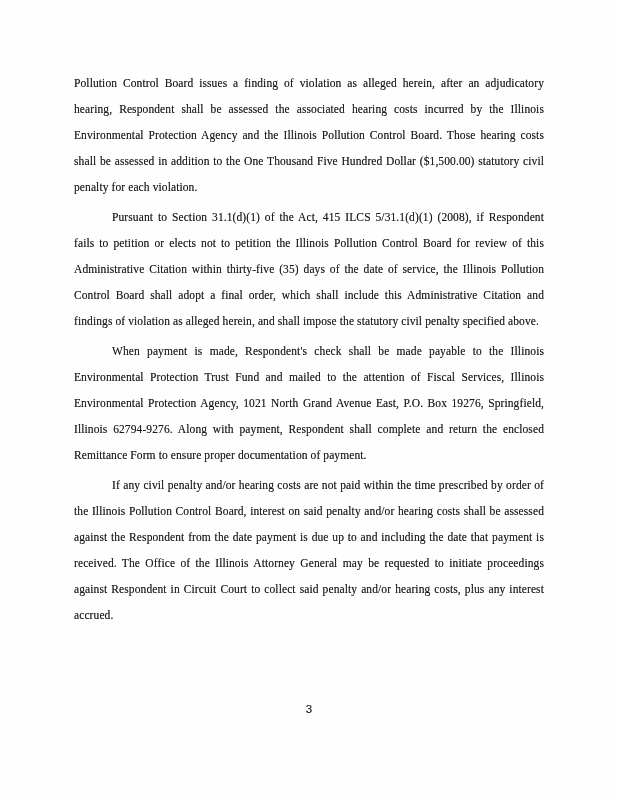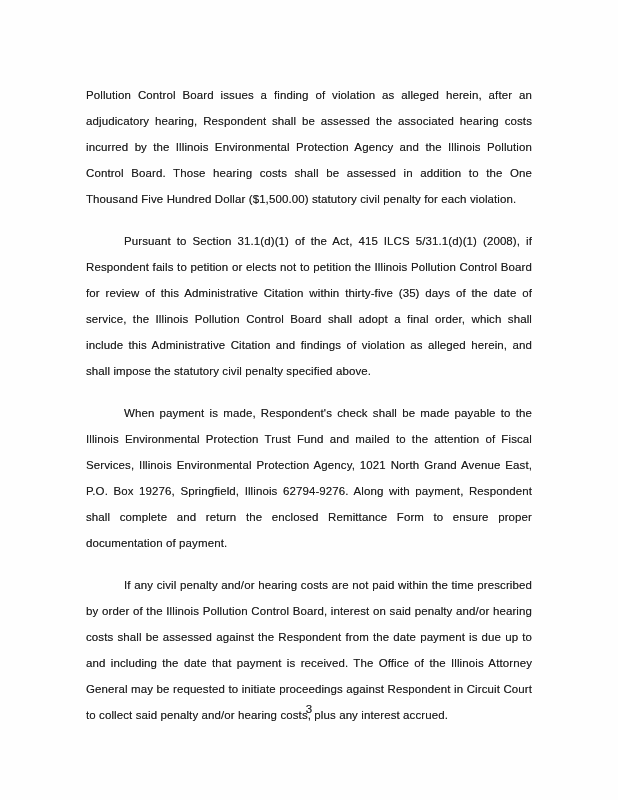--- a/index.html
+++ b/index.html
@@ -26,22 +26,23 @@
     width: 478px;
     font-size: 11.5px;
     line-height: 26px;
     color: #1c1c1c;
     text-align: justify;
     letter-spacing: 0.1px;
     
     text-shadow: 0 0 0.4px rgba(30,30,30,0.55);
   }
   .text-block p {
-    margin: 16px;
+    margin: 4px;
     padding: 0;
+    font-family: Liberation Serif, serif;
   }
   .text-block p.indented {
     text-indent: 38px;
   }
   .page-number {
     position: absolute;
     top: 703px;
     left: 0;
     width: 100%;
     text-align: center;

